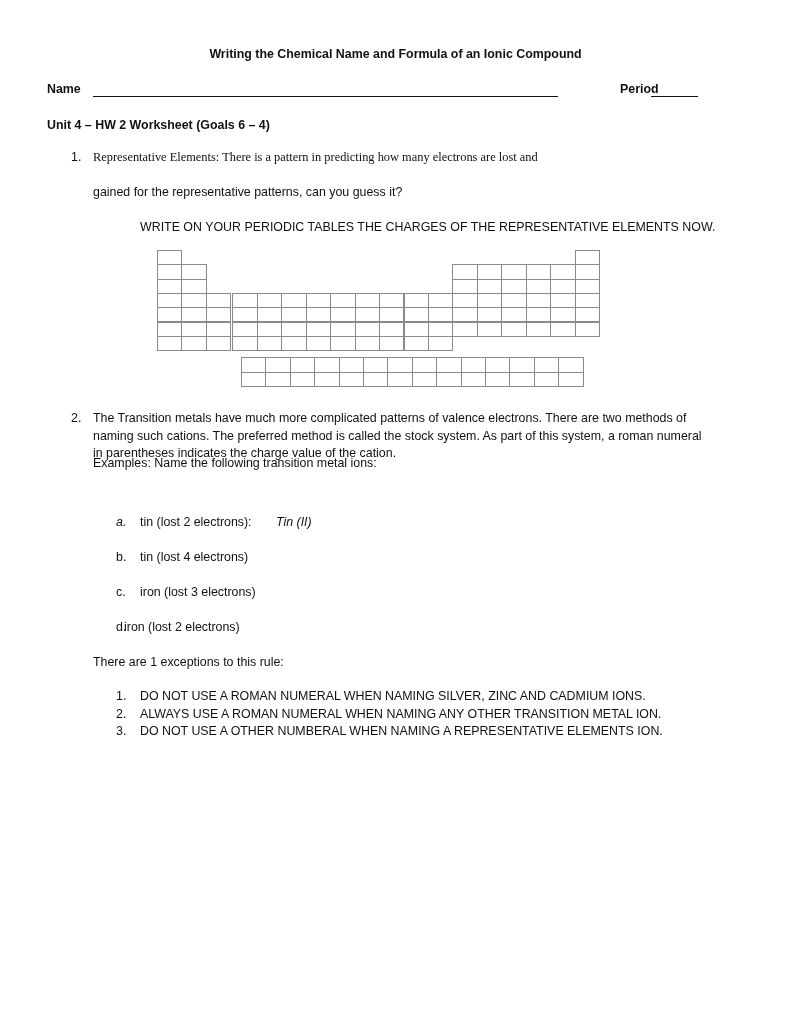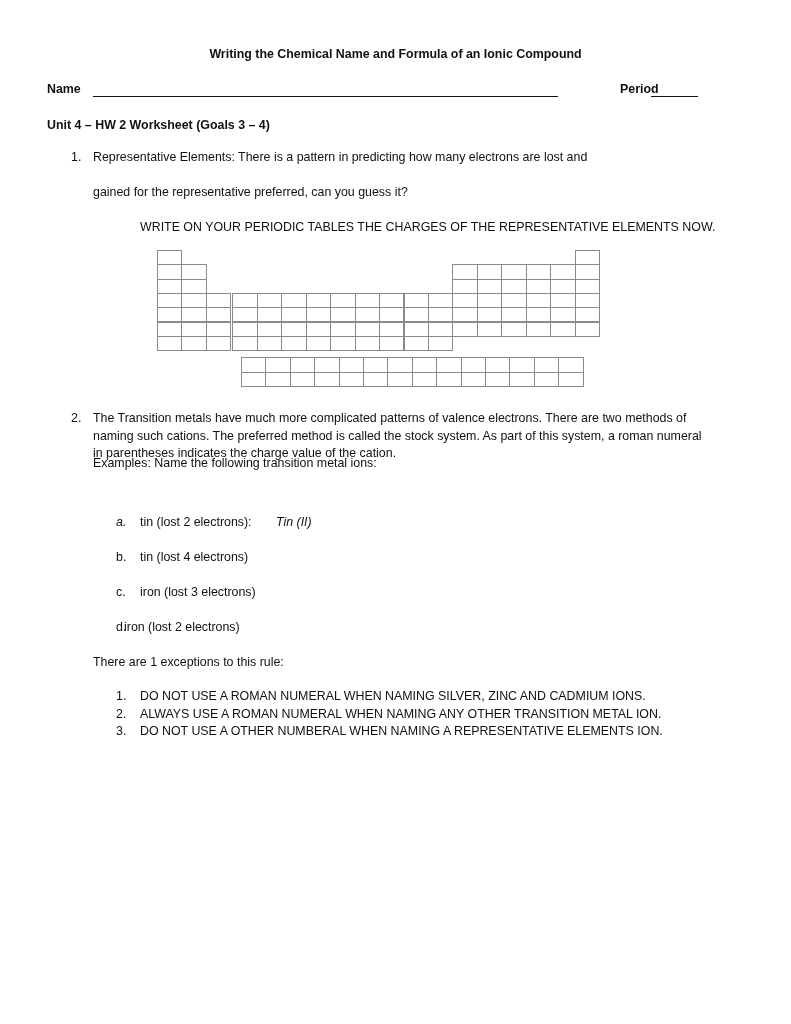--- a/index.html
+++ b/index.html
@@ -14,25 +14,25 @@
 </head>
 <body>
 
 <div class="abs bold" style="left:0; width:791px; text-align:center; top:47px;">Writing the Chemical Name and Formula of an Ionic Compound</div>
 
 <div class="abs bold" style="left:47px; top:82px;">Name</div>
 <div class="line" style="left:93px; top:96px; width:465px;"></div>
 <div class="abs bold" style="left:620px; top:82px;">Period</div>
 <div class="line" style="left:651px; top:96px; width:47px;"></div>
 
-<div class="abs bold" style="left:47px; top:118px;">Unit 4 – HW 2 Worksheet (Goals 3 – 4)</div>
+<div class="abs bold" style="left:47px; top:118px;">Unit 4 – HW 2 Worksheet (Goals 6 – 4)</div>
 
 <div class="abs" style="left:71px; top:150px;">1.</div>
-<div class="abs" style="left:93px; top:150px;">Representative Elements:  There is a pattern in predicting how many electrons are lost and</div>
-<div class="abs" style="left:93px; top:185px;">gained for the representative preferred, can you guess it?</div>
+<div class="abs" style="left:93px; top:150px;font-family:Liberation Serif, serif;">Representative Elements:  There is a pattern in predicting how many electrons are lost and</div>
+<div class="abs" style="left:93px; top:185px;">gained for the representative patterns, can you guess it?</div>
 <div class="abs" style="left:140px; top:220px;">WRITE ON YOUR PERIODIC TABLES THE CHARGES OF THE REPRESENTATIVE ELEMENTS NOW.</div>
 
 <div id="ptable" style="position:absolute; left:0; top:0;">
     <div class="cell" style="left: 157px; top: 250px; width: 25.45px; height: 15.3px;"></div>
     <div class="cell" style="left: 574.65px; top: 250px; width: 25.45px; height: 15.3px;"></div>
     <div class="cell" style="left: 157px; top: 264.3px; width: 25.45px; height: 15.3px;"></div>
     <div class="cell" style="left: 181.45px; top: 264.3px; width: 25.45px; height: 15.3px;"></div>
     <div class="cell" style="left: 452.4px; top: 264.3px; width: 25.45px; height: 15.3px;"></div>
     <div class="cell" style="left: 476.85px; top: 264.3px; width: 25.45px; height: 15.3px;"></div>
     <div class="cell" style="left: 501.3px; top: 264.3px; width: 25.45px; height: 15.3px;"></div>

